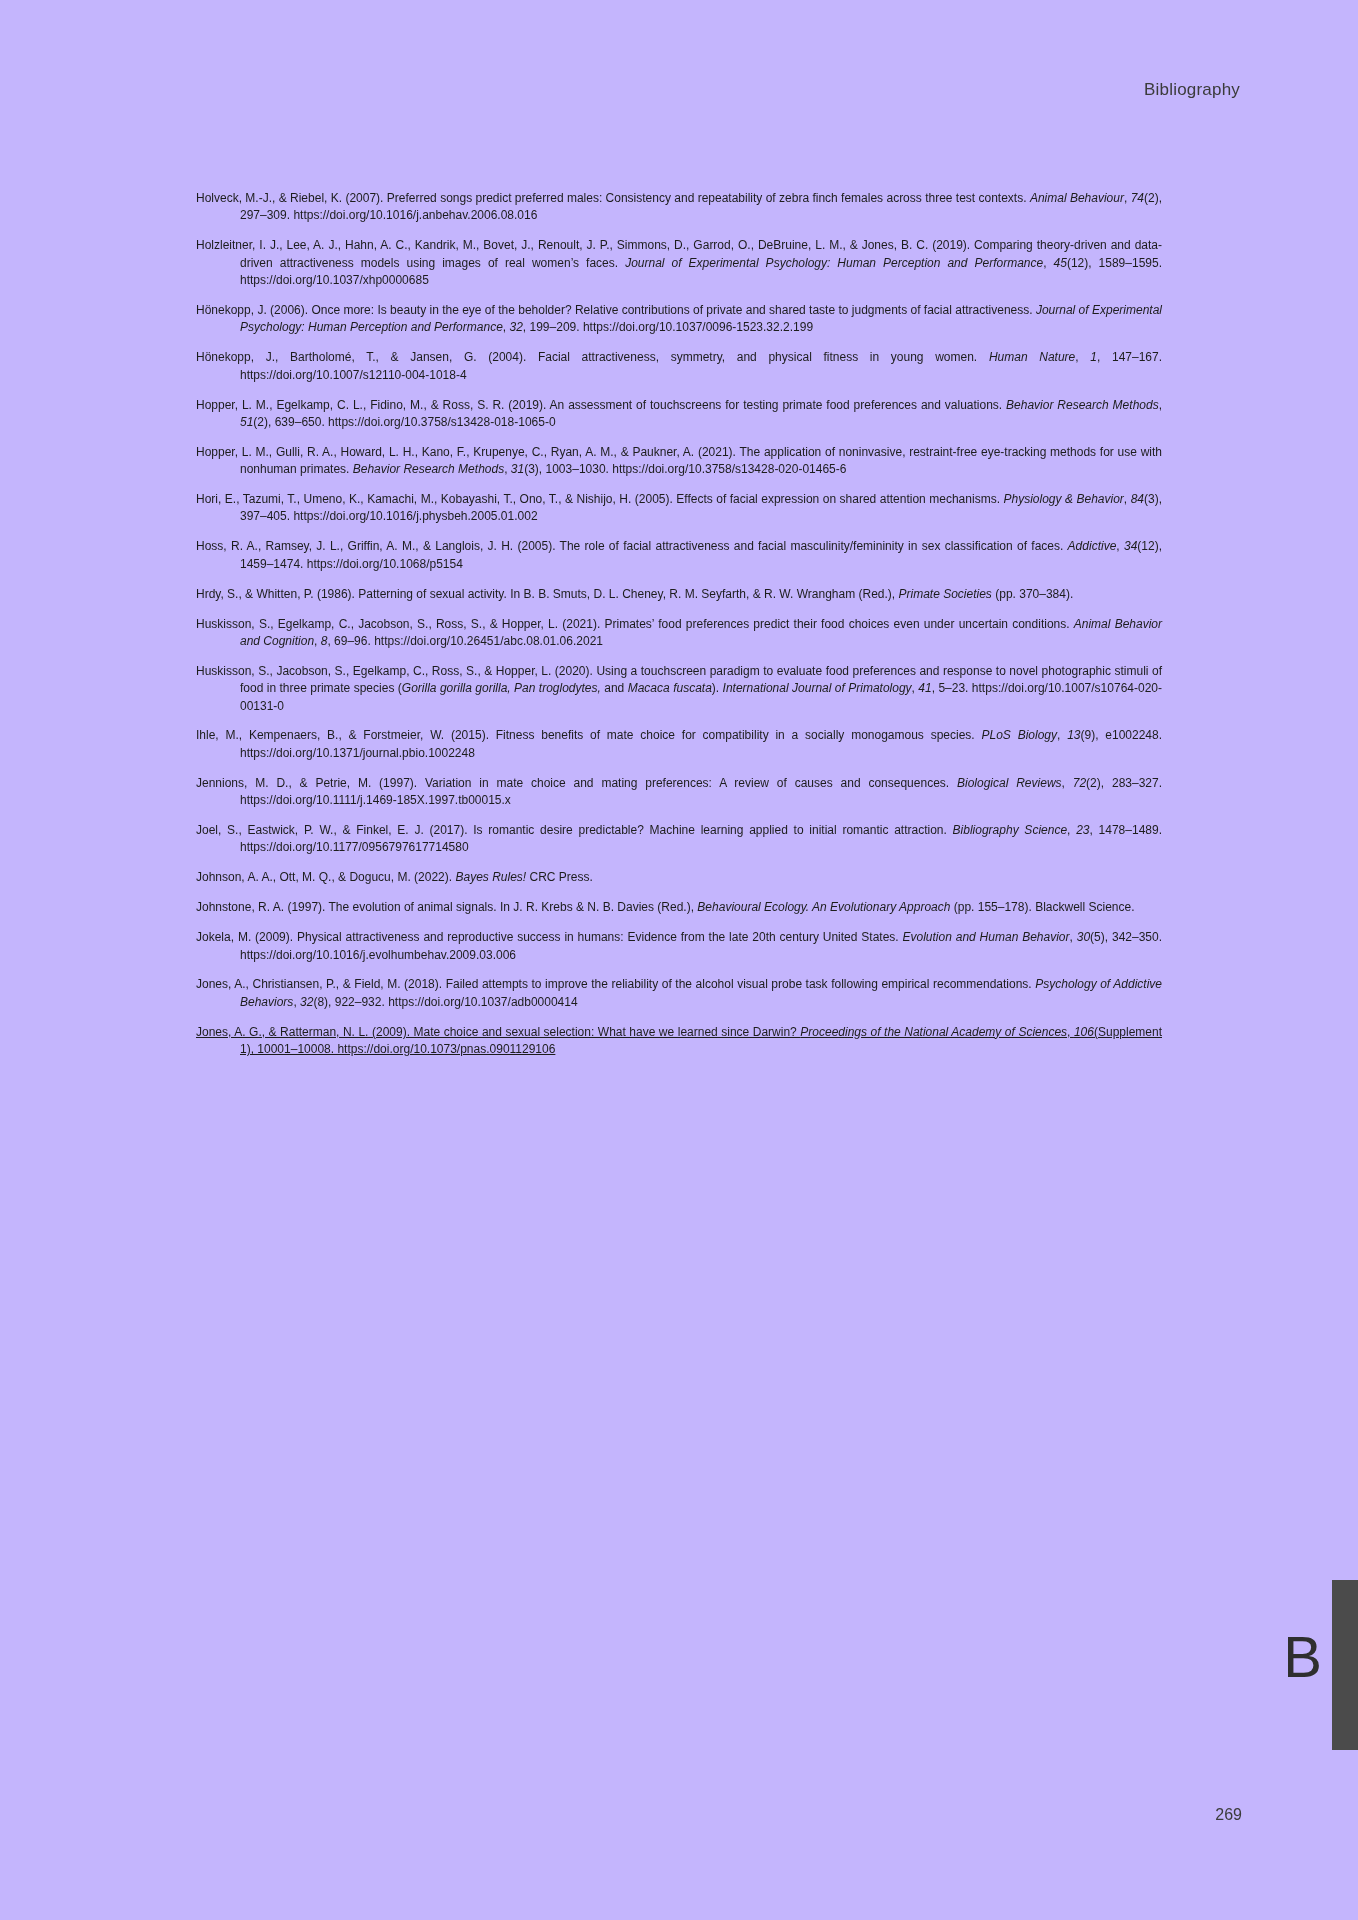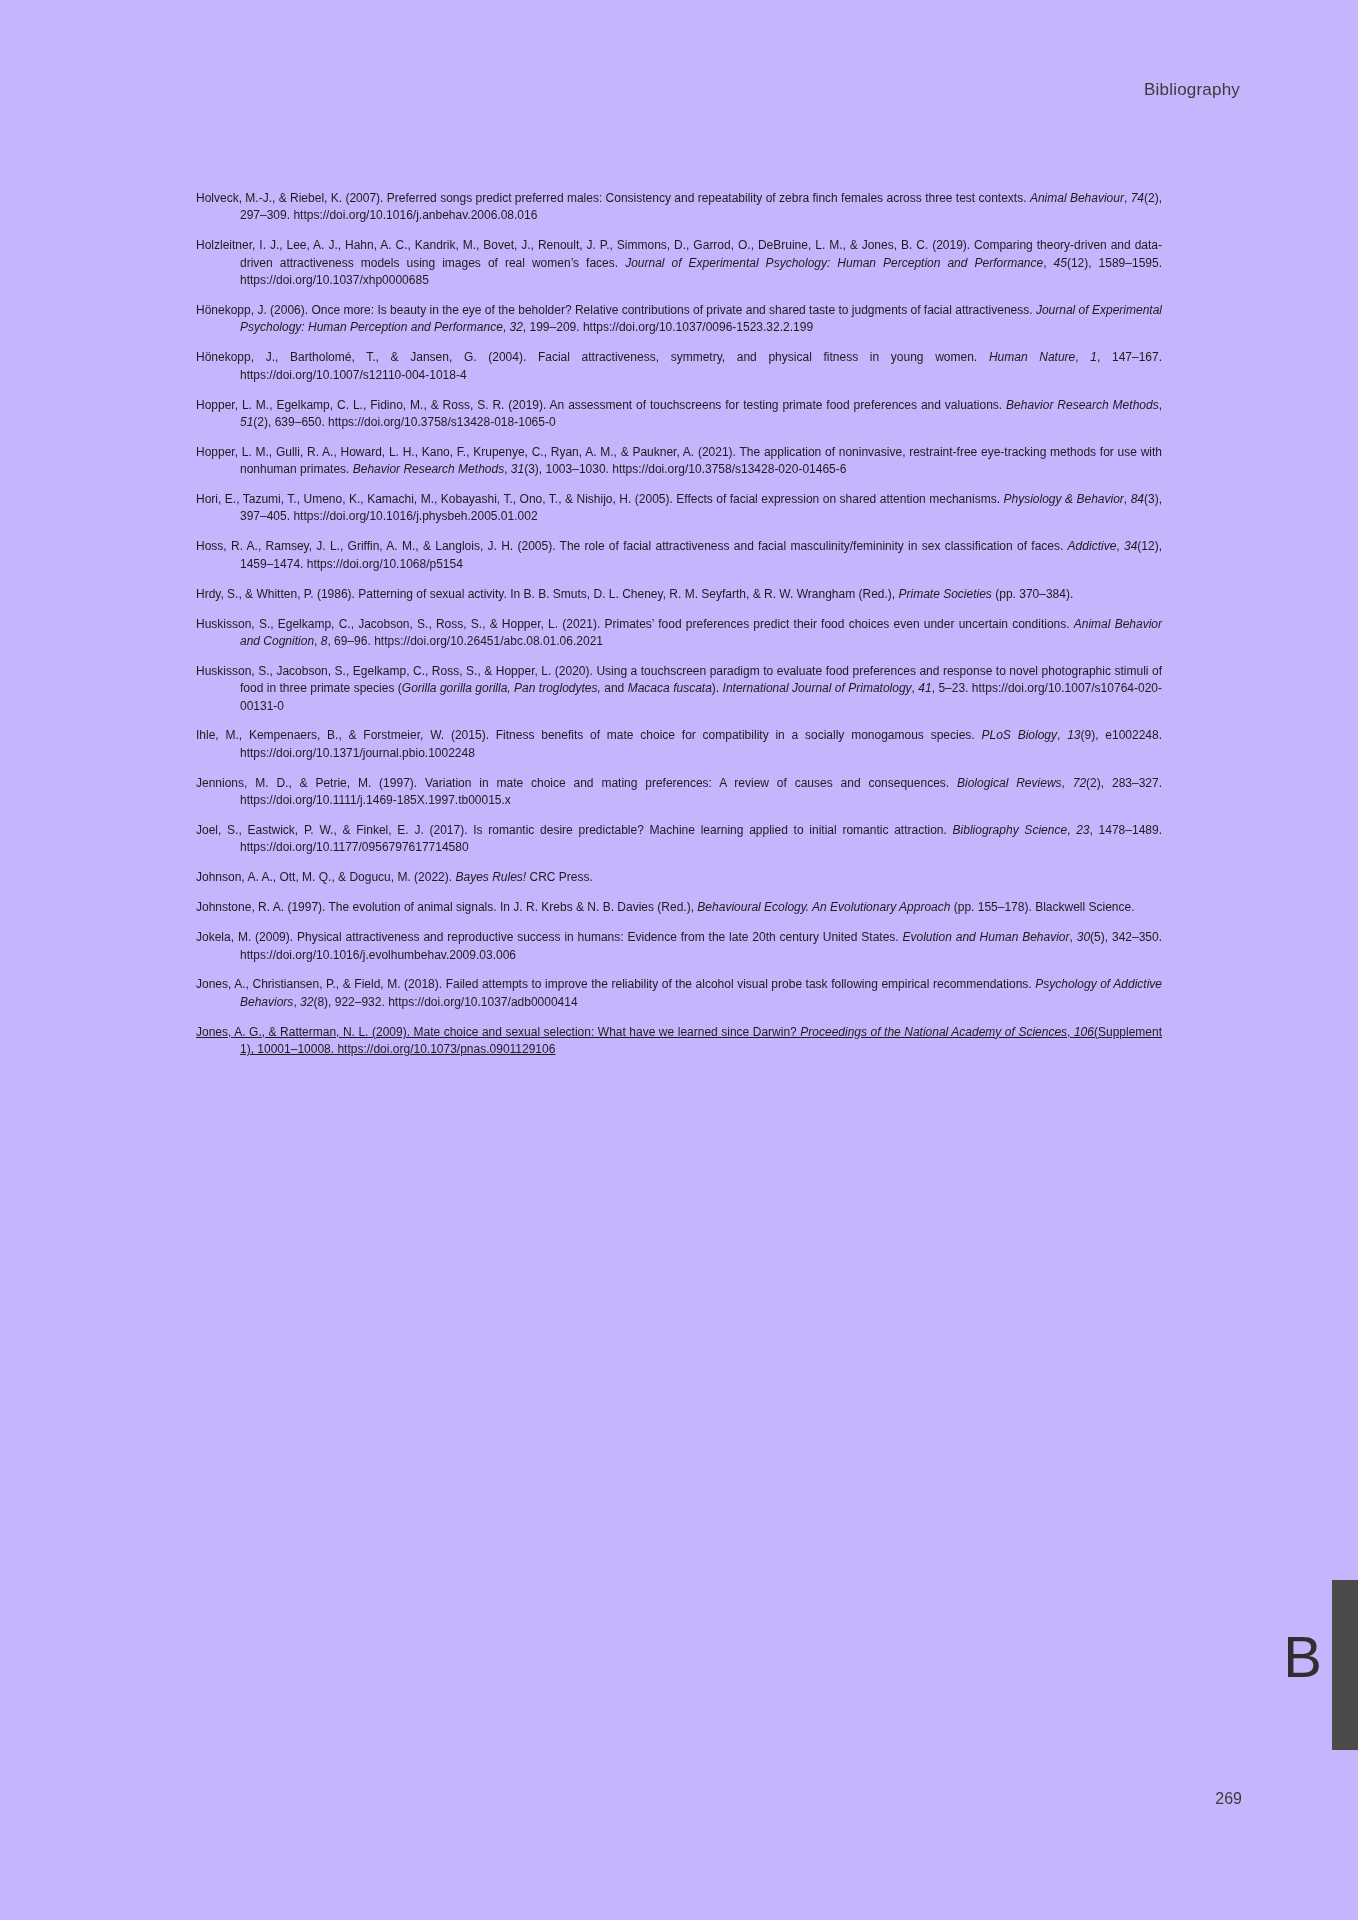--- a/index.html
+++ b/index.html
@@ -42,21 +42,21 @@
     -webkit-hyphens: none;
     hyphens: none;
   }
   .ref:last-child { margin-bottom: 10px; text-decoration: underline; }
   .ref i, .ref em {
     font-style: italic;
   }
   .page-number {
     position: absolute;
     right: 116px;
-    bottom: 112px;
+    bottom: 96px;
     font-size: 16px;
     color: #3b3b3b;
   }
   .thumb-tab {
     position: absolute;
     right: 0;
     top: 1580px;
     width: 26px;
     height: 170px;
     background: #4b4b4b;

